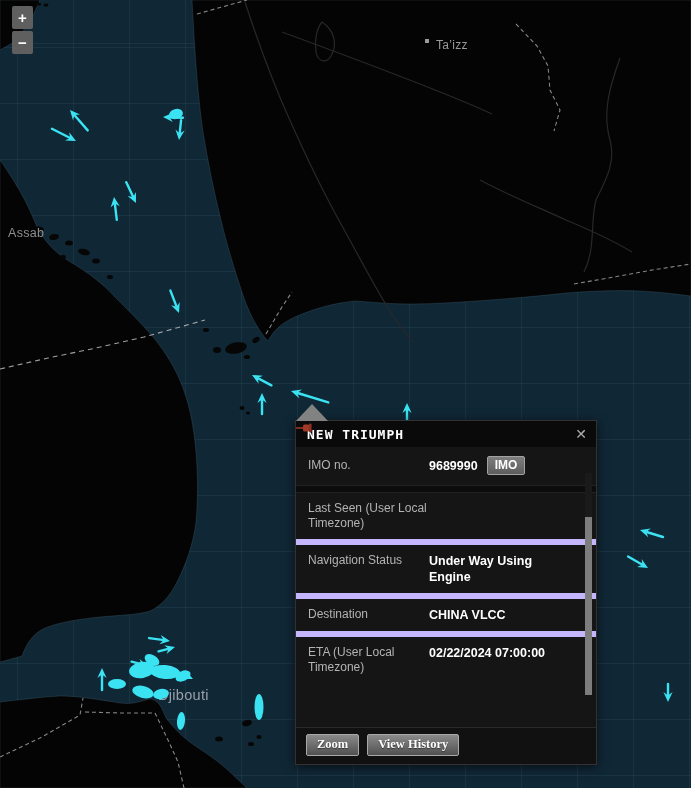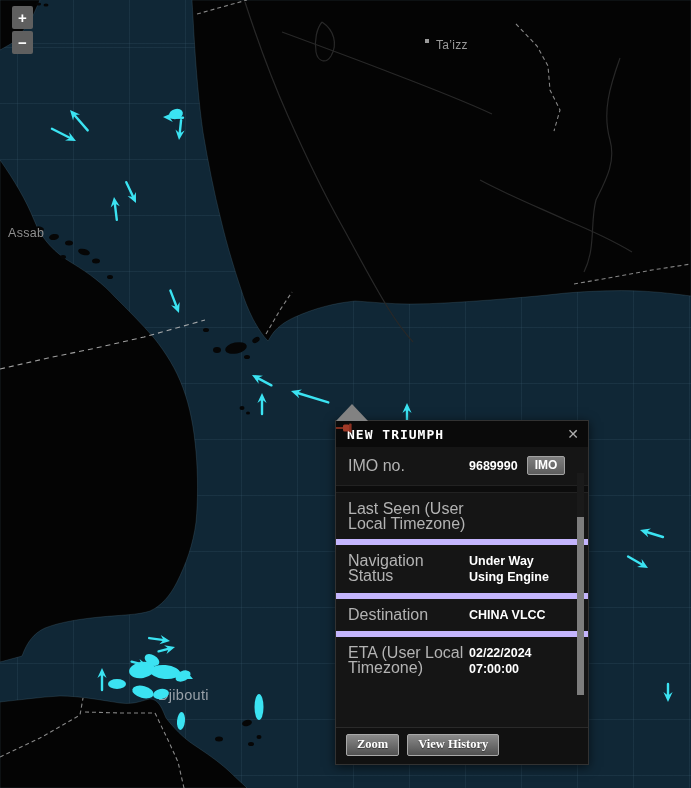--- a/index.html
+++ b/index.html
@@ -25,24 +25,24 @@
   .border-dash.bright{stroke:#bcbcbc;stroke-dasharray:5 4;}
   
   .zoomctl{position:absolute;left:12px;top:6px;width:21px;display:flex;flex-direction:column;gap:2px;}
   .zoomctl button{
     width:21px;height:23px;border:none;border-radius:2px;
     background:#5f5f5f;color:#fff;font-size:15px;font-weight:bold;line-height:21px;
     padding:0;cursor:pointer;font-family:"Liberation Sans",sans-serif;
   }
   
   .popup{
-    position:absolute;left:295px;top:420px;width:254px;height:345px;
+    position:absolute;left:295px;top:420px;width:302px;height:345px;
     background:#151515;border:1px solid #323232;box-sizing:border-box;
     box-shadow:0 2px 10px rgba(0,0,0,0.6);
-    display:flex;flex-direction:column;margin-left:40px;
+    display:flex;flex-direction:column;
   }
   .popup-anchor{
     position:absolute;top:-17px;left:0;width:0;height:0;
     border-left:16px solid transparent;border-right:16px solid transparent;
     border-bottom:17px solid #828282;
   }
   .popup-header{
     background:#0a0a0a;height:26px;display:flex;align-items:center;
     padding:0 9px 0 11px;flex:0 0 auto;
   }
@@ -52,21 +52,21 @@
     white-space:nowrap;
   }
   .pin-btn{background:none;border:none;padding:0 2px;cursor:pointer;display:flex;align-items:center;}
   .close-btn{
     background:none;border:none;color:#aeaeae;font-size:14px;line-height:14px;
     padding:0 0 0 7px;cursor:pointer;font-family:"DejaVu Sans",sans-serif;
   }
   .popup-body{flex:1;position:relative;background:#151515;overflow:hidden;}
   .prow{display:flex;padding:8px 26px 8px 12px;border-top:6px solid #c4b5fd;}
   .prow.first{border-top:none;}
-  .plabel{width:121px;flex:0 0 auto;color:#b3b3b3;font-size:16px;line-height:15px;}
+  .plabel{width:121px;flex:0 0 auto;color:#b3b3b3;font-size:12px;line-height:15px;}
   .pvalue{flex:1;color:#ffffff;font-weight:bold;font-size:12.5px;line-height:16px;}
   .imo-row{align-items:center;padding-top:9px;padding-bottom:10px;}
   .imo-val{display:flex;align-items:center;gap:9px;}
   .imo-btn{
     background:linear-gradient(#7e7e7e,#5d5d5d);border:1px solid #a2a2a2;border-radius:2px;
     color:#fff;font-size:12px;font-weight:bold;padding:1px 7px 2px;cursor:pointer;
     font-family:"Liberation Sans",sans-serif;
   }
   .row-gap{height:6px;background:#0c0c0c;border-top:1px solid #222;border-bottom:1px solid #222;}
   .popup-footer{

